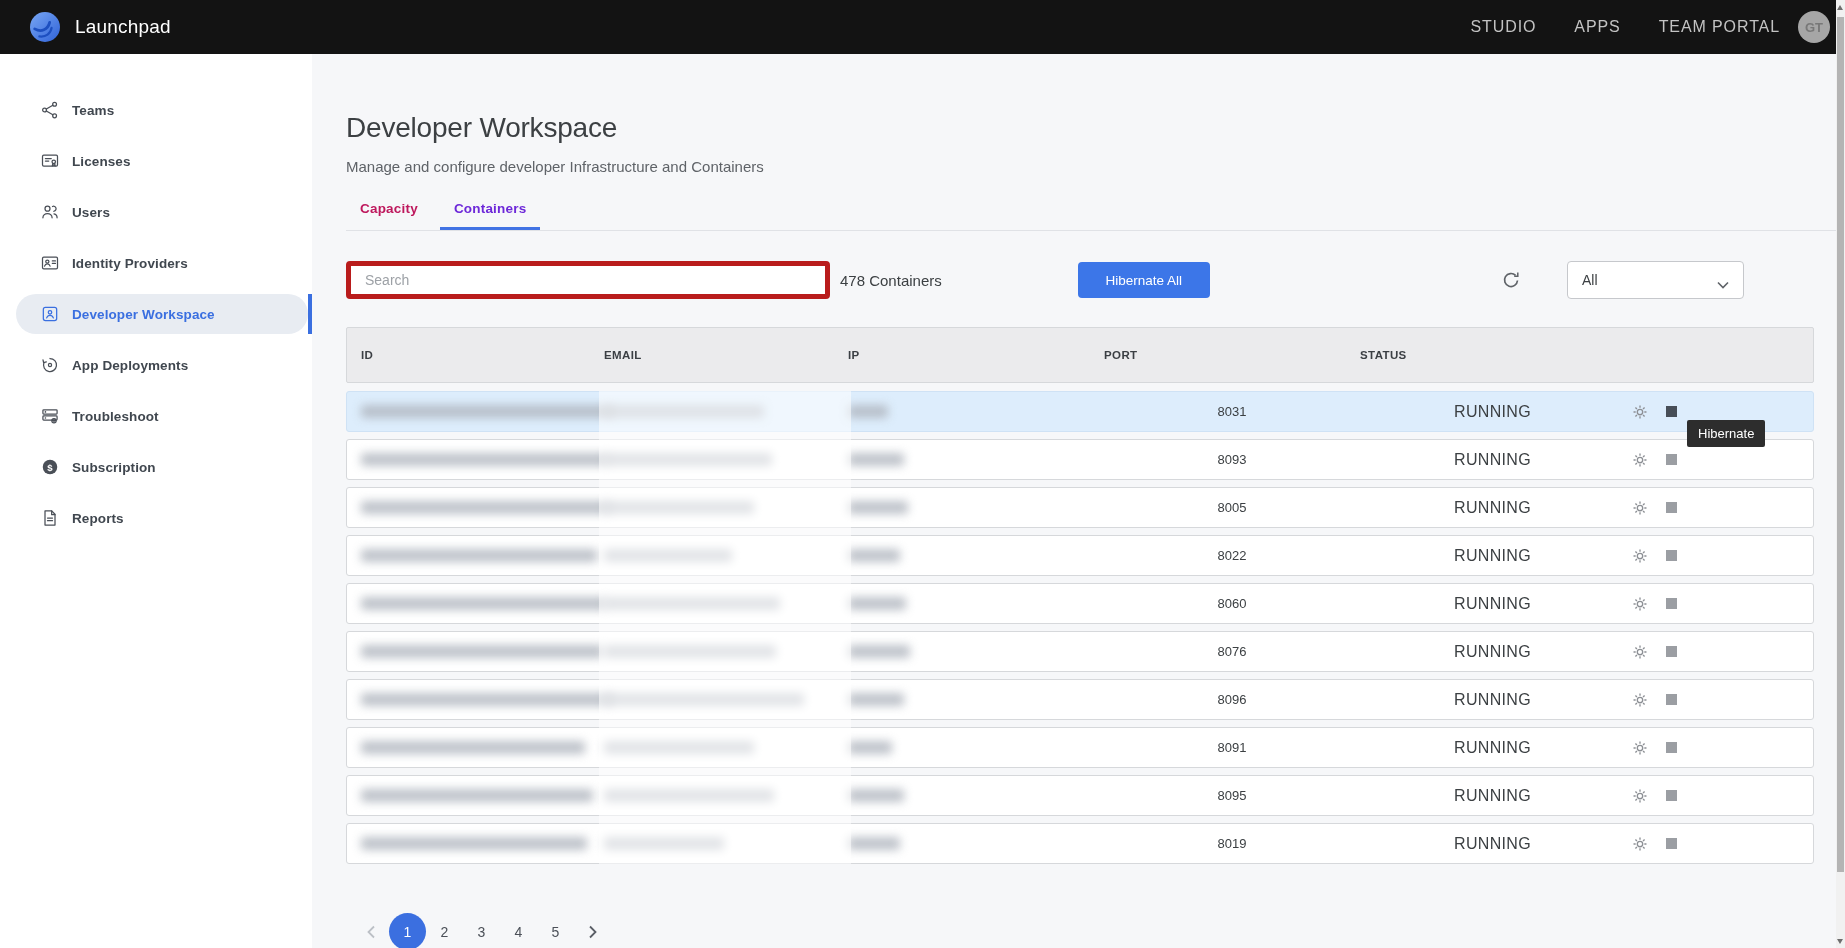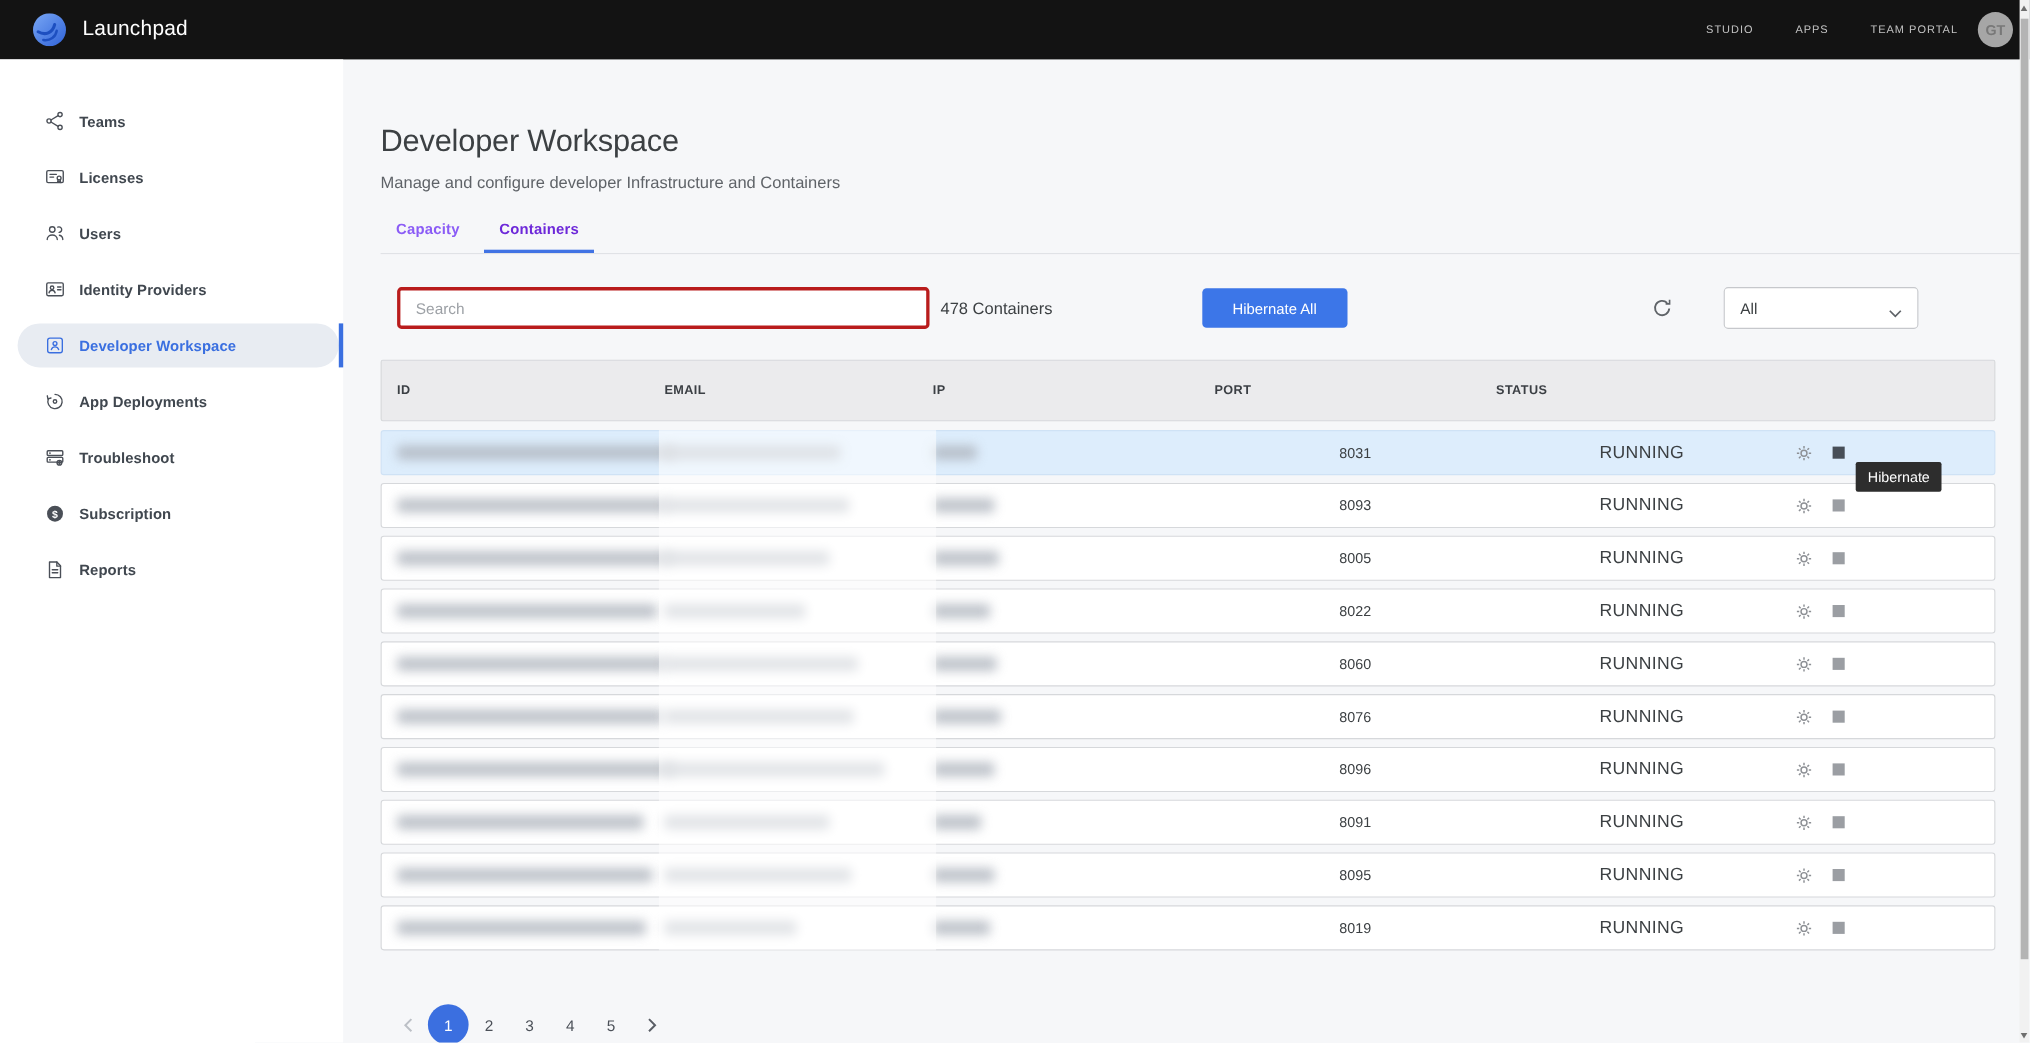--- a/index.html
+++ b/index.html
@@ -5,21 +5,21 @@
   * { margin:0; padding:0; box-sizing:border-box; }
   html,body { width:1845px; height:948px; overflow:hidden; }
   body { font-family:"Liberation Sans", sans-serif; background:#f6f7f9; }
   .page { position:relative; width:1845px; height:948px; background:#f6f7f9; overflow:hidden; }
 
   
   .topbar { height:54px; background:#131313; display:flex; align-items:center; padding:0 15px 0 30px; }
   .logo { width:30px; height:30px; flex:0 0 auto; }
   .appname { color:#ffffff; font-size:19px; margin-left:15px; letter-spacing:.2px; }
   .topnav { margin-left:auto; display:flex; align-items:center; gap:38px; }
-  .topnav .navlink { color:#c3c3c3; font-size:10px; letter-spacing:.9px; cursor:pointer; }
+  .topnav .navlink { color:#c3c3c3; font-size:16px; letter-spacing:.9px; cursor:pointer; }
   .avatar { width:32px; height:32px; margin-left:18px; border-radius:50%; background:#a6a6a6; color:#787878;
             display:flex; align-items:center; justify-content:center; font-size:13px; font-weight:bold; }
 
   
   .layout { display:flex; height:894px; }
   .sidebar { width:312px; background:#ffffff; padding-top:36px; flex:0 0 auto; }
   .side-item { position:relative; height:40px; margin:0 4px 11px 16px; border-radius:22px;
                display:flex; align-items:center; padding-left:24px; color:#40474f; cursor:pointer; }
   .side-item .sicon { width:20px; height:20px; margin-right:12px; color:#4a4f57; flex:0 0 auto; }
   .side-item .slabel { font-size:13.5px; font-weight:bold; letter-spacing:.1px; }
@@ -29,27 +29,27 @@
   .side-item.active .active-bar { display:block; position:absolute; right:-4px; top:0; width:4px; height:40px; background:#3a6fe0; }
   .sicon svg { width:100%; height:100%; }
 
   
   .main { flex:1; padding:0 31px 0 34px; position:relative; }
   .page-title { margin-top:58px; font-size:28px; color:#3c4043; letter-spacing:-.2px; }
   .page-subtitle { margin-top:14px; font-size:15px; color:#5f6368; }
 
   .tabsbar { margin-top:20px; display:flex; border-bottom:1px solid #e0e2e6; margin-right:-26px; }
   .tab { height:35px; padding:0 14px; margin-right:8px; display:flex; align-items:flex-start; padding-top:6px;
-         font-size:13.5px; font-weight:bold; color:#8b5cf6; letter-spacing:.2px; cursor:pointer;
+         font-size:13.5px; font-weight:bold; color:#be185d; letter-spacing:.2px; cursor:pointer;
          border-bottom:3px solid transparent; }
   .tab.active { color:#6d28d9; border-bottom-color:#4173e4; }
 
   .toolbar { margin-top:30px; display:flex; align-items:center; }
-  .search-input { width:484px; height:38px; border:3px solid #b91c1c; border-radius:4px; background:#fff;
-                  padding:0 14px; font-size:14px; color:#3c4043; font-family:"Liberation Sans",sans-serif; outline:none;margin-left:15px; }
+  .search-input { width:484px; height:38px; border:5px solid #b91c1c; border-radius:4px; background:#fff;
+                  padding:0 14px; font-size:14px; color:#3c4043; font-family:"Liberation Sans",sans-serif; outline:none; }
   .search-input::placeholder { color:#9da1a6; }
   .count-label { margin-left:10px; font-size:15px; color:#3c4043; }
   .hib-btn { margin-left:136px; width:132px; height:36px; background:#3c76e8; border:none; border-radius:4px;
              color:#fff; font-size:13.5px; font-family:"Liberation Sans",sans-serif; cursor:pointer; }
   .tspacer { flex:1; }
   .refresh-btn { width:20px; height:20px; margin-right:46px; color:#5f6368; cursor:pointer; }
   .refresh-btn svg { width:20px; height:20px; }
   .filter-select { width:177px; height:38px; margin-right:70px; border:1px solid #c6c8cc; border-radius:4px; background:#fff;
                    display:flex; align-items:center; justify-content:space-between; padding:0 14px; font-size:14px;
                    color:#3c4043; cursor:pointer; }

